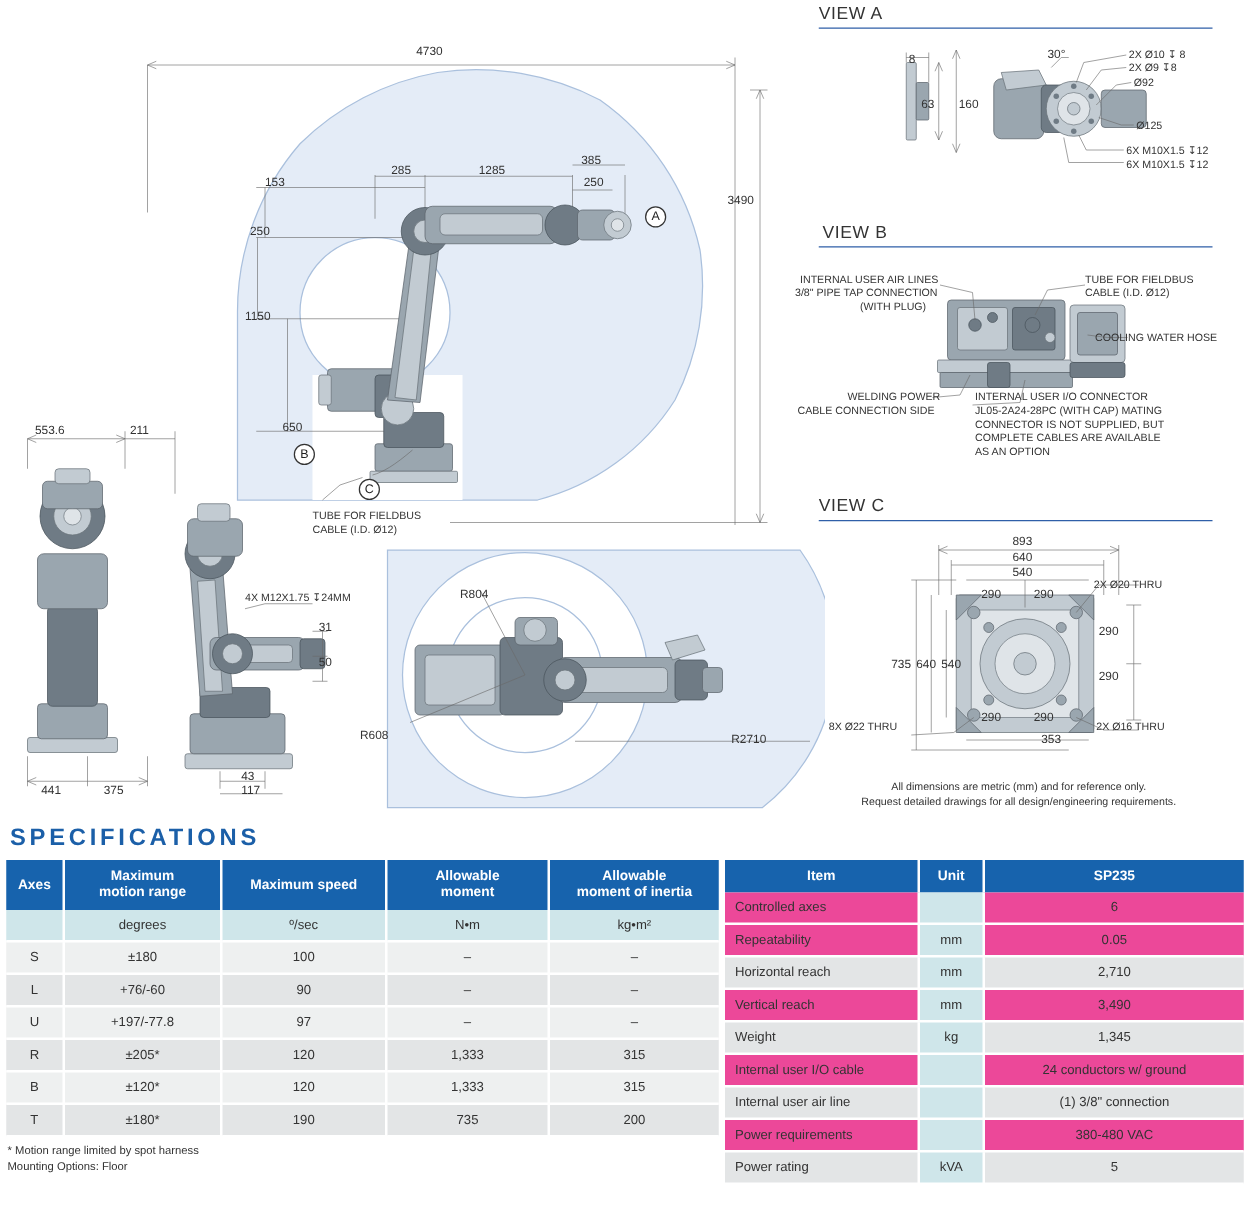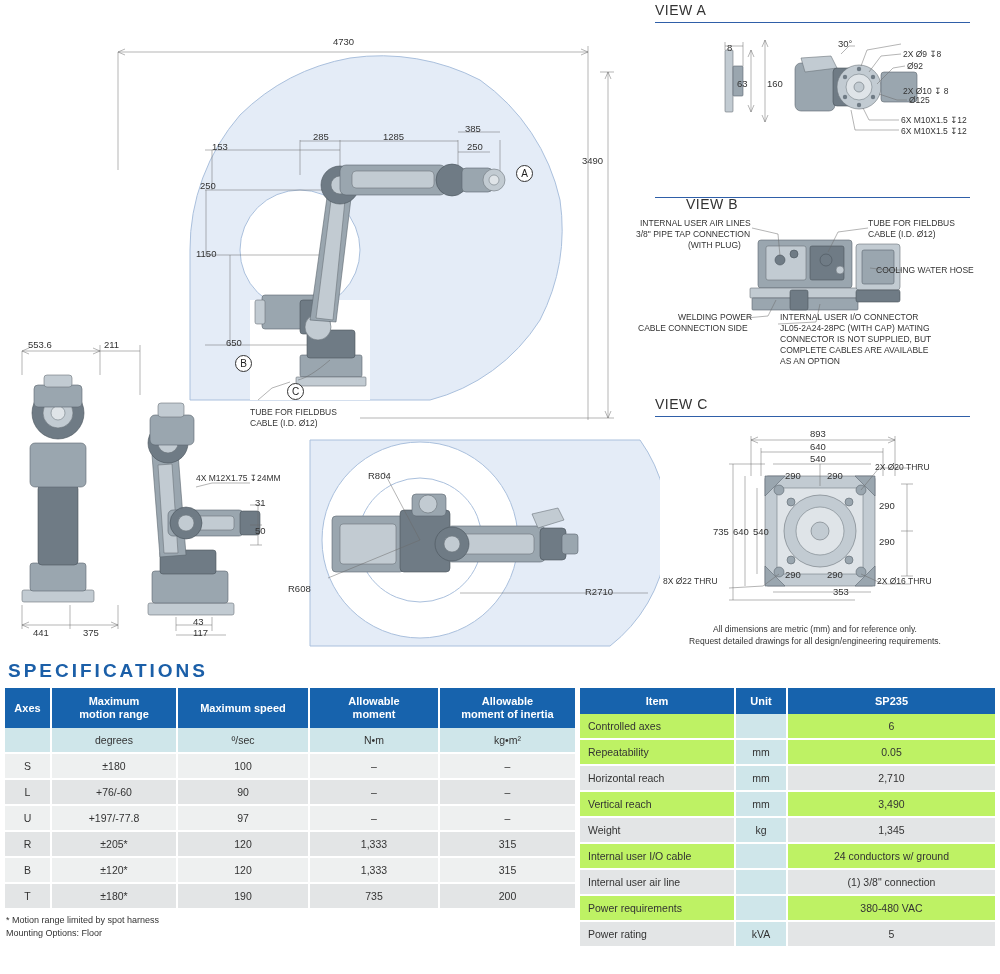--- a/index.html
+++ b/index.html
@@ -119,21 +119,21 @@
   #tbl-item th:last-child { border-right: none; }
   #tbl-item td {
     padding: 6px 8px;
     color: #333;
     border-right: 2px solid #fff;
     border-bottom: 2px solid #fff;
     text-align: center;
   }
   #tbl-item td:first-child { text-align: left; }
   #tbl-item td:last-child { border-right: none; }
-  #tbl-item tr.odd td { background: #bef264; }
+  #tbl-item tr.odd td { background: #ec4899; }
   #tbl-item tr.even td { background: #e3e5e6; }
   #tbl-item tr td.unitcell { background: #cfe6ea; }
 
   .footnote {
     position: absolute;
     font-size: 9px;
     color: #333;
     line-height: 1.45;
   }
   .dwg-note {
@@ -379,29 +379,29 @@
       <path class="ln-thin" d="M222 56 L238 40 L250 38"></path>
       <path class="ln-thin" d="M224 66 L242 72 L252 72"></path>
       <path class="ln-thin" d="M208 80 L214 92 L244 92"></path>
       <path class="ln-thin" d="M196 82 L200 102 L244 102"></path>
       <path class="ln-thin" d="M186 26 L194 18 L200 18"></path>
     </svg>
     <div class="dim-label" style="left:72px; top:14px;">8</div>
     <div class="dim-label" style="left:82px; top:50px;">63</div>
     <div class="dim-label" style="left:112px; top:50px;">160</div>
     <div class="dim-label" style="left:183px; top:10px;">30°</div>
-    <div class="note" style="left:248px; top:10px;margin-top:48px;">2X Ø10 ↧ 8</div>
+    <div class="note" style="left:248px; top:10px;">2X Ø10 ↧ 8</div>
     <div class="note" style="left:248px; top:21px;">2X Ø9 ↧8</div>
     <div class="note" style="left:252px; top:33px;">Ø92</div>
     <div class="note" style="left:254px; top:67px;">Ø125</div>
     <div class="note" style="left:246px; top:87px;">6X M10X1.5 ↧12</div>
     <div class="note" style="left:246px; top:98px;">6X M10X1.5 ↧12</div>
   </div>
 
-  <div class="view-title" style="left:686px; top:177px;margin-top:19px;">VIEW B</div>
+  <div class="view-title" style="left:658px; top:177px;">VIEW B</div>
   <div class="view-rule" style="left:655px; top:197px; width:315px;"></div>
   <div class="dwg" style="left:630px; top:208px; width:370px; height:172px;">
     <svg width="370" height="172" viewBox="0 0 370 172">
 
       <g>
         <rect class="rb-mid" x="128" y="32" width="94" height="48" rx="3"></rect>
         <rect class="rb-lt" x="136" y="38" width="40" height="34" rx="2"></rect>
         <rect class="rb-dark" x="180" y="38" width="34" height="34" rx="2"></rect>
         <rect class="rb-lt" x="120" y="80" width="110" height="10" rx="1"></rect>
         <rect class="rb-mid" x="122" y="90" width="106" height="12" rx="1"></rect>

